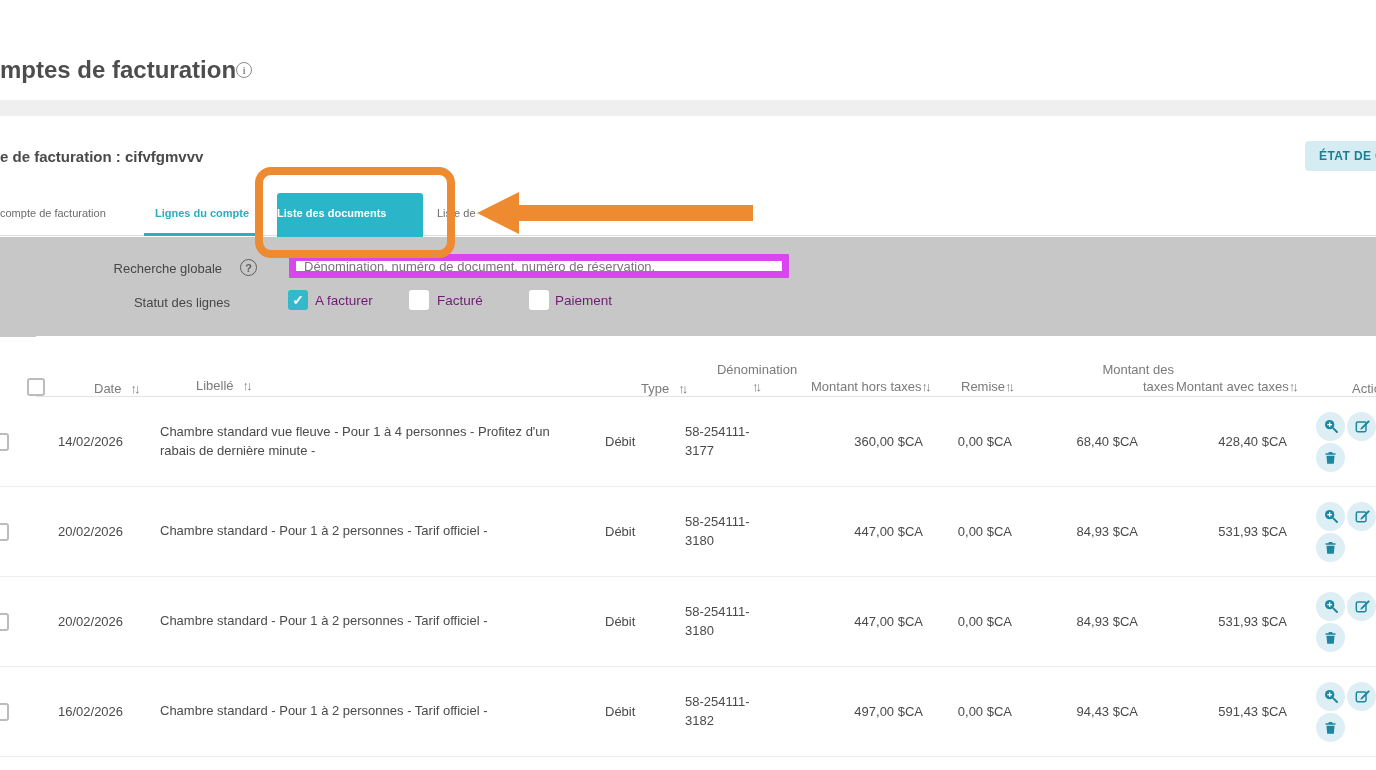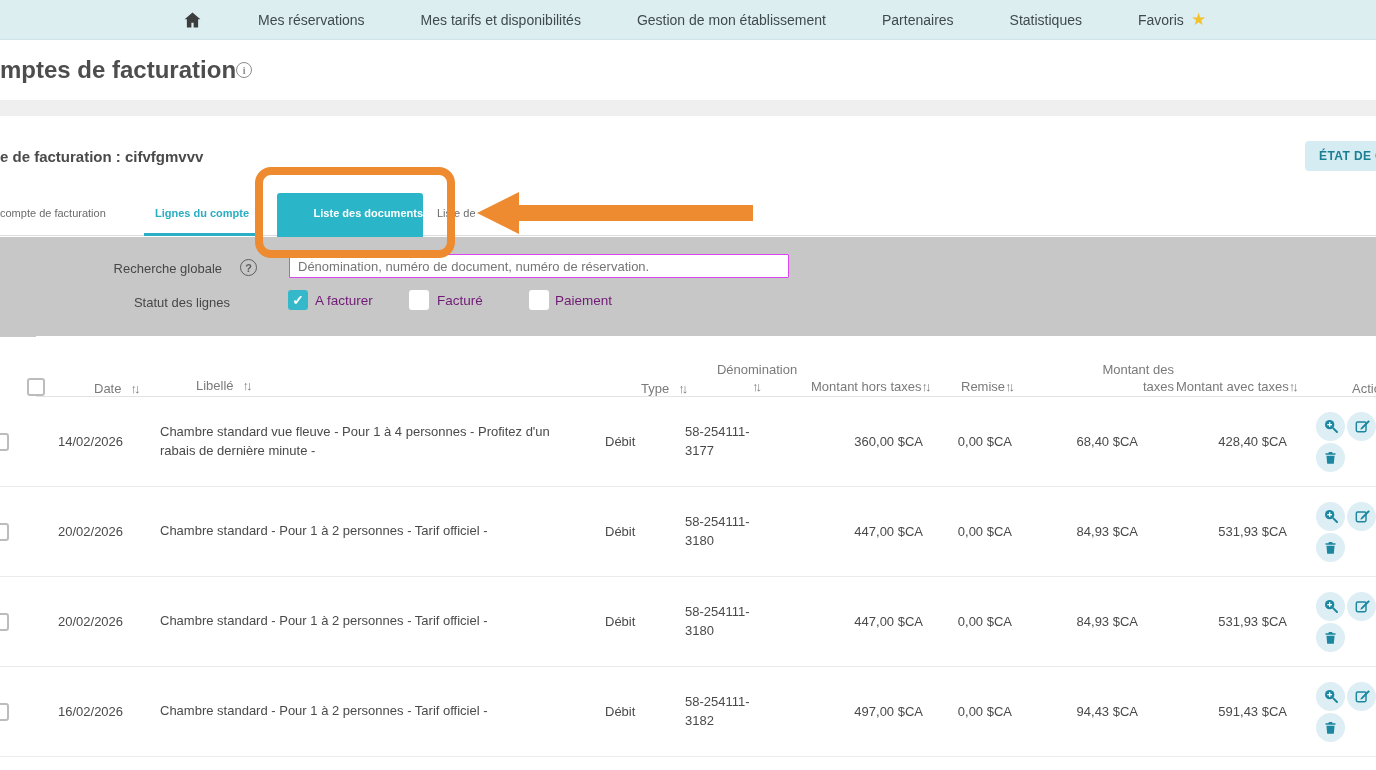--- a/index.html
+++ b/index.html
@@ -29,21 +29,21 @@
               background:#d5ecf3; color:#1a7f93; border:none; border-radius:4px;
               font-family:"Liberation Sans", sans-serif;
               font-size:12px; font-weight:700; letter-spacing:.4px; text-align:left; padding:0 0 0 14px; cursor:pointer; }
 
   
   .tabbar { position:absolute; top:190px; left:0; width:1376px; height:46px; border-bottom:1px solid #ddd; background:#fff; }
   .tab { position:absolute; top:0; height:46px; line-height:46px; font-size:11px; font-weight:500;
          color:#6b6b6b; text-decoration:none; white-space:nowrap; cursor:pointer; }
   .tab-1 { left:0; }
   .tab-2 { left:144px; padding:0 11px; color:#29aec3; font-weight:700; border-bottom:3px solid #29aec3; height:46px; }
-  .tab-pill { left:277px; top:3px; width:146px; height:48px; line-height:40px; text-align:right;
+  .tab-pill { left:277px; top:3px; width:146px; height:48px; line-height:40px; text-align:left;
               background:#2ab5c8; color:#fff; font-weight:700; border-radius:3px; }
   .tab-4 { left:437px; }
   .tab-5 { left:575px; }
 
   
   .anno-box { position:absolute; left:255px; top:167px; width:200px; height:91px;
               border:8px solid #ee8a2f; border-radius:16px; z-index:30; pointer-events:none; }
   .anno-arrow-head { position:absolute; left:477px; top:192px; width:0; height:0; z-index:30;
               border-top:21px solid transparent; border-bottom:21px solid transparent;
               border-right:42px solid #ee8a2f; pointer-events:none; }
@@ -53,21 +53,21 @@
   
   .filters { position:absolute; top:237px; left:0; width:1376px; height:100px; background:#c7c7c7; }
   .f-label { position:absolute; font-size:13px; color:#474747; text-align:right; }
   .f-label-search { left:0; top:24px; width:222px; }
   .f-label-status { left:0; top:58px; width:230px; }
   .help-icon { position:absolute; left:240px; top:22px; width:17px; height:17px; border:1.5px solid #5d5d5d;
                border-radius:50%; color:#5d5d5d; font-size:11px; font-weight:700;
                display:flex; align-items:center; justify-content:center; cursor:pointer; }
   .help-icon::after { content:"?"; }
   .search-input { position:absolute; left:289px; top:17px; width:500px; height:24px;
-                  border:1px solid #d946ef; border-radius:1px; background:#fff; padding:0 8px;
+                  border:7px solid #d946ef; border-radius:1px; background:#fff; padding:0 8px;
                   font-family:"Liberation Sans", sans-serif; font-size:13px; color:#4a4a4a; }
   .search-input::placeholder { color:#757575; opacity:1; }
   .cb { position:absolute; top:53px; width:20px; height:20px; background:#fff; border-radius:3px; cursor:pointer; }
   .cb.checked { background:#35b8c9; color:#fff; font-size:14px; font-weight:700;
                 display:flex; align-items:center; justify-content:center; }
   .cb.checked::after { content:"\2713"; }
   .cb-1 { left:288px; } .cb-2 { left:409px; } .cb-3 { left:529px; }
   .cb-label { position:absolute; top:56px; font-size:13.5px; color:#701a75; }
   .cbl-1 { left:315px; } .cbl-2 { left:437px; } .cbl-3 { left:555px; }
 
@@ -101,36 +101,20 @@
   .icon-grid { display:flex; flex-wrap:wrap; width:62px; gap:2px; }
   .act-ic { width:29px; height:29px; border-radius:50%; background:#ddeef4;
             display:flex; align-items:center; justify-content:center; cursor:pointer; }
   .act-ic svg { display:block; }
 </style>
 </head>
 <body>
 
 <div class="page">
 
-  <nav class="topnav">
-    <span class="home-btn">
-      <svg width="19" height="18" viewBox="0 0 24 24">
-          <path fill="#3d3d3d" d="M12 2 1.5 11h3v11h6v-6.5h3V22h6V11h3L12 2z"></path>
-        </svg>
-    </span>
-    <a class="nav-item">Mes réservations</a>
-    <a class="nav-item">Mes tarifs et disponibilités</a>
-    <a class="nav-item">Gestion de mon établissement</a>
-    <a class="nav-item">Partenaires</a>
-    <a class="nav-item">Statistiques</a>
-    <a class="nav-item nav-fav">
-      <span>Favoris</span>
-      <span class="star-icon">★</span>
-    </a>
-  </nav>
 
   <div class="page-title">
     <span>mptes de facturation</span>
     <span class="info-icon"></span>
   </div>
   <div class="gray-band"></div>
 
   <div class="subtitle">e de facturation : cifvfgmvvv</div>
   <button class="etat-btn">ÉTAT DE CO</button>
 

